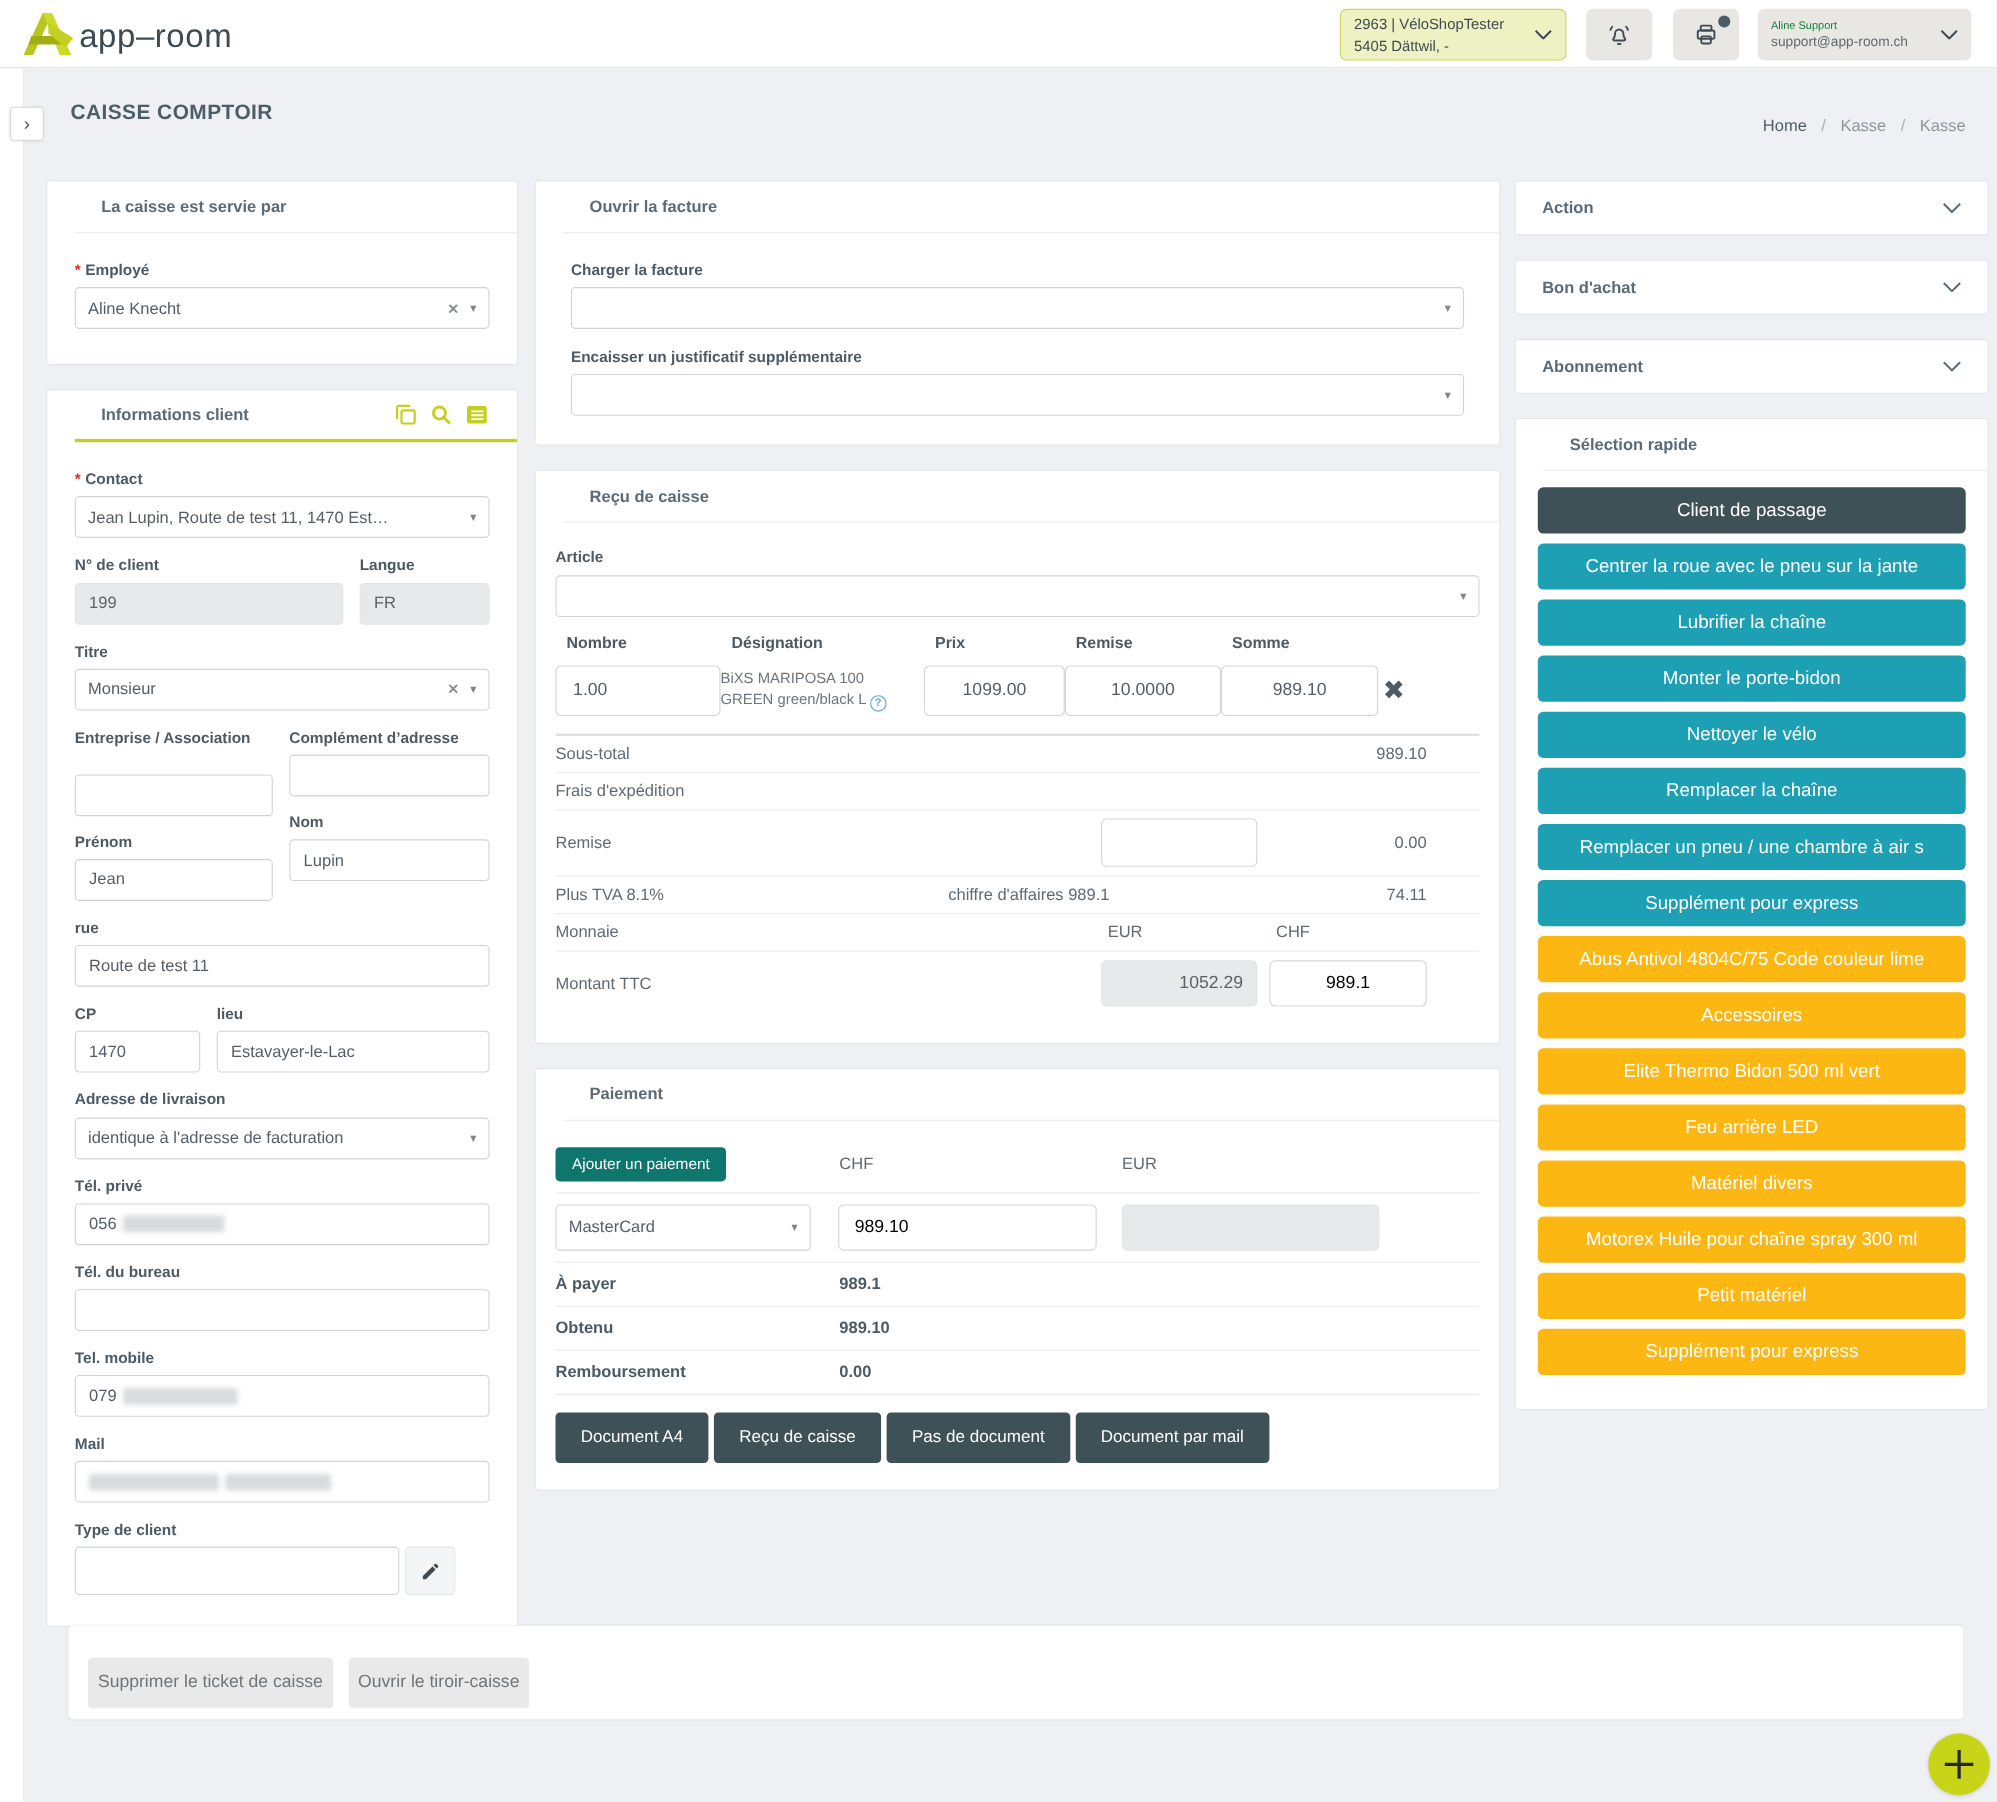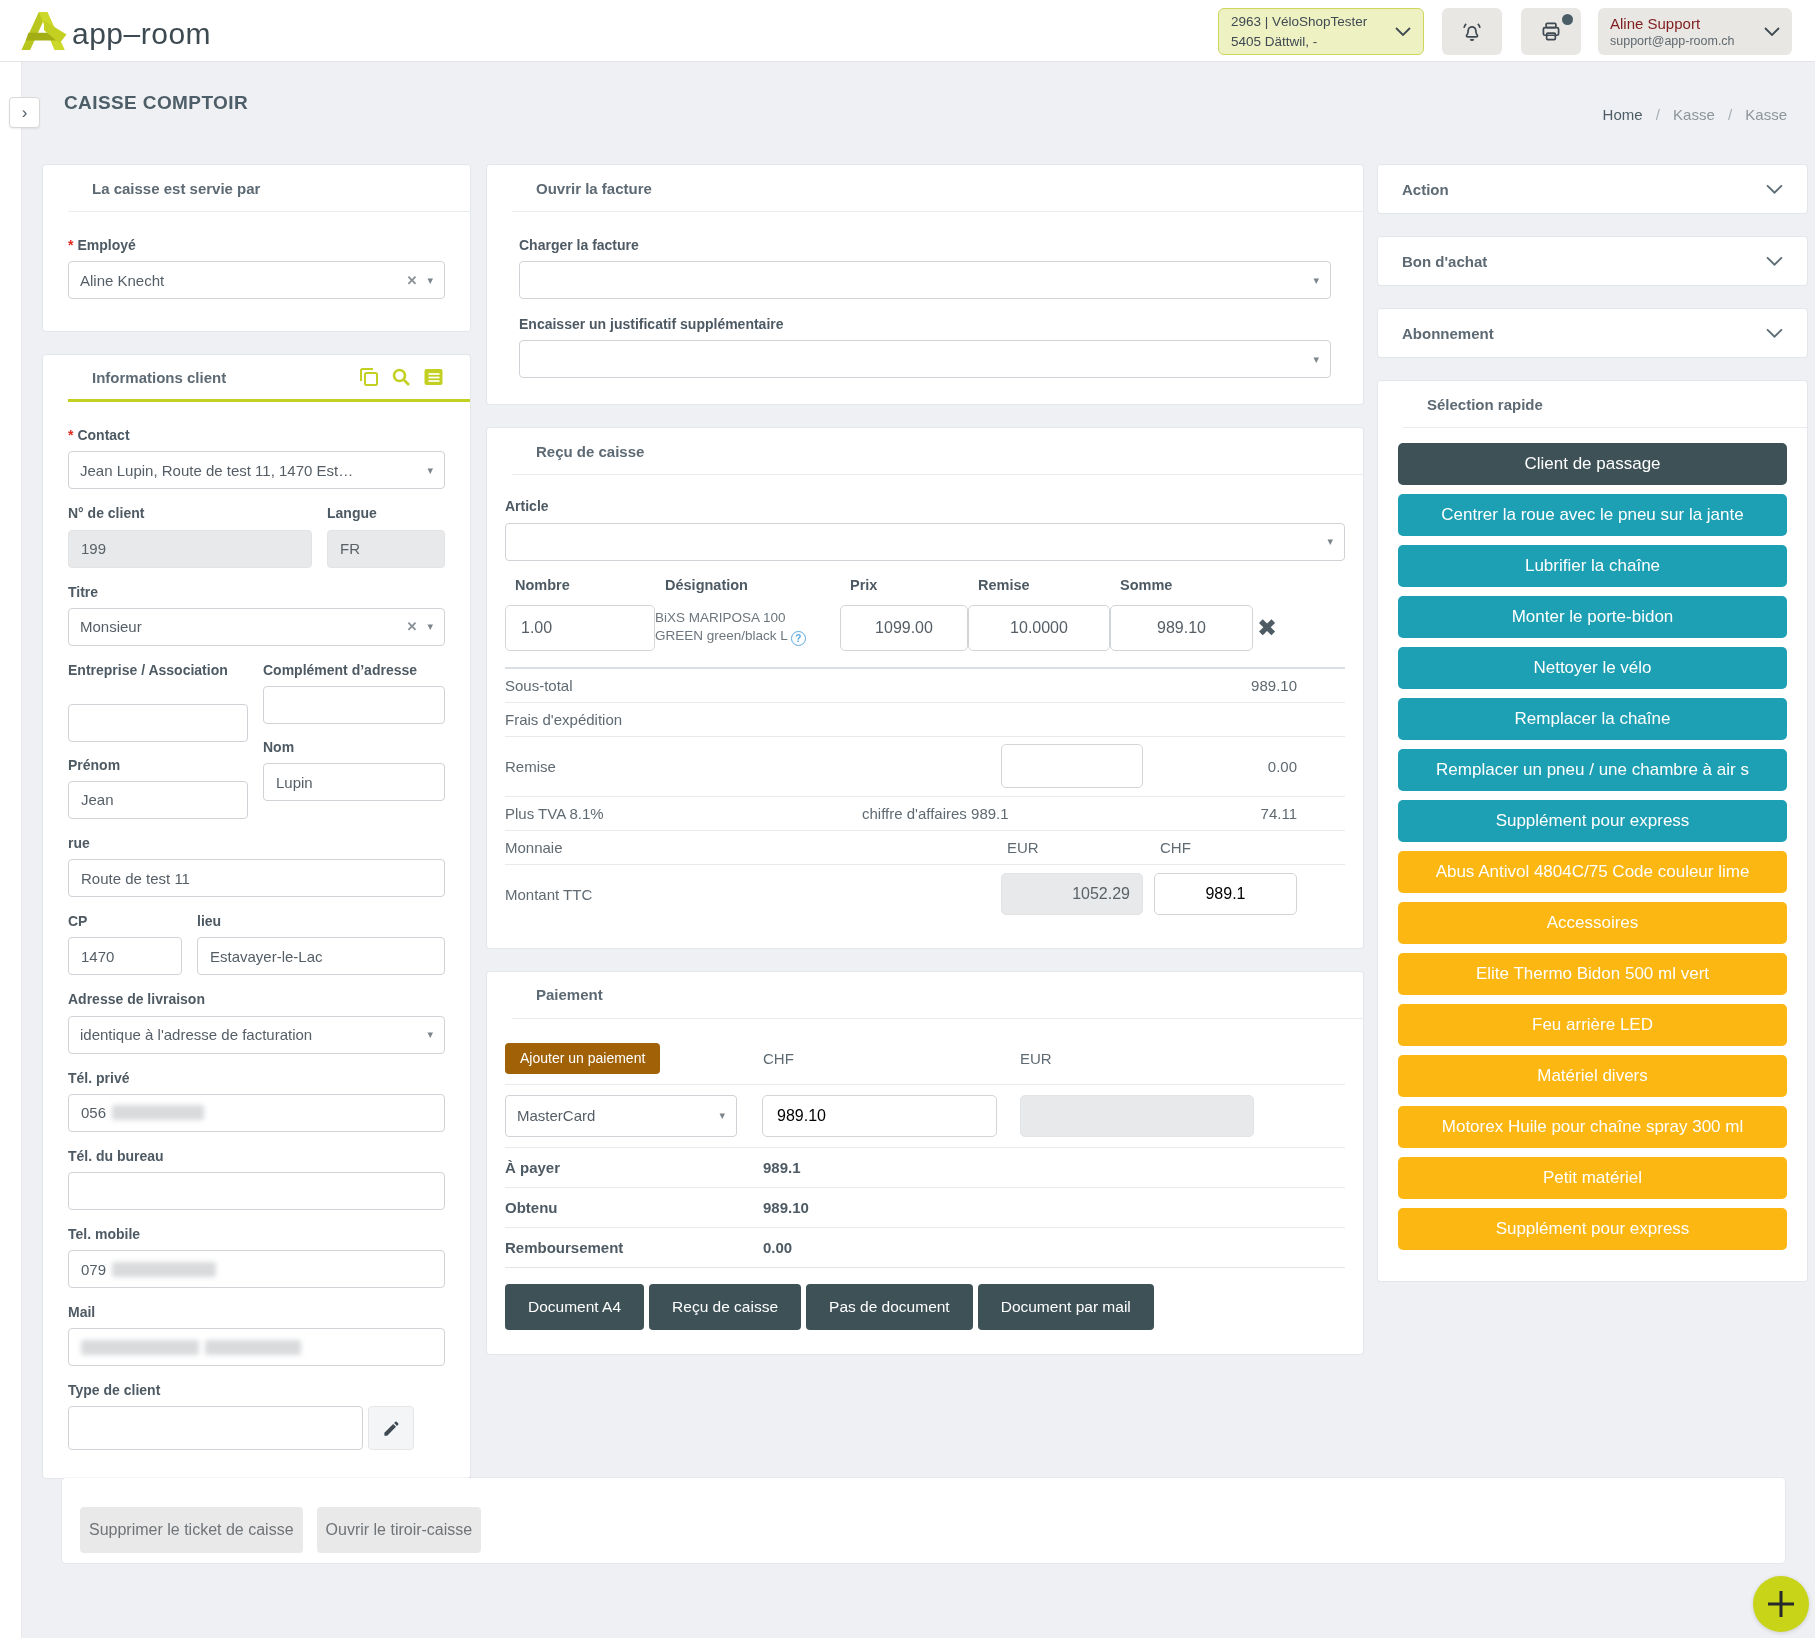--- a/index.html
+++ b/index.html
@@ -16,21 +16,21 @@
   .logo { position:absolute; left:18px; top:7px; display:flex; align-items:flex-end; gap:2px; }
   .logo-text { font-size:30px; color:#3e4a52; letter-spacing:.5px; line-height:1; padding-bottom:6px; }
   .shop-pill { position:absolute; left:1218px; top:8px; width:206px; height:47px; background:#eef1c2; border:1px solid #ccd65a; border-radius:6px; display:flex; align-items:center; padding:0 12px; cursor:pointer; }
   .shop-lines { flex:1; font-size:13.5px; color:#3f4a52; line-height:1.45; white-space:nowrap; overflow:hidden; }
   .icon-btn { position:absolute; top:8px; width:60px; height:47px; background:#e9e7e4; border-radius:6px; display:flex; align-items:center; justify-content:center; cursor:pointer; }
   .icon-btn.bell { left:1442px; }
   .icon-btn.printer { left:1521px; }
   .print-dot { position:absolute; right:8px; top:6px; width:11px; height:11px; border-radius:50%; background:#4a5d66; }
   .user-box { position:absolute; left:1598px; top:8px; width:194px; height:47px; background:#e9e7e4; border-radius:6px; display:flex; align-items:center; padding:0 12px; gap:8px; cursor:pointer; }
   .user-lines { flex:1; overflow:hidden; }
-  .user-name { font-size:15px; color:#7f1d1d; line-height:1.3; white-space:nowrap; }
+  .user-name { font-size:10px; color:#15803d; line-height:1.3; white-space:nowrap; }
   .user-mail { font-size:12.5px; color:#5f6a70; line-height:1.3; white-space:nowrap; }
   .chev-svg { flex:0 0 auto; }
   
   .siderail { position:absolute; left:0; top:62px; bottom:0; width:22px; background:#fff; border-right:1px solid #e9e9e9; }
   .expand-btn { position:absolute; left:9px; top:97px; width:31px; height:31px; background:#fff; border:1px solid #d8d8d8; border-radius:4px; box-shadow:0 1px 2px rgba(0,0,0,.07); display:flex; align-items:center; justify-content:center; font-size:17px; color:#4e5a63; cursor:pointer; z-index:6; }
   
   .page-title { position:absolute; left:64px; top:92px; font-size:19px; font-weight:700; color:#4d5e68; letter-spacing:.4px; }
   .breadcrumb { position:absolute; top:106px; right:28px; font-size:15px; color:#8d959b; }
   .breadcrumb .bc-home { color:#4d5d66; cursor:pointer; }
   .breadcrumb .bc-link { color:#8d959b; cursor:pointer; }
@@ -79,21 +79,21 @@
   .trow input.mini { position:absolute; left:496px; width:142px; height:44px; border:1px solid #d2d5d8; border-radius:5px; font-family:inherit; font-size:15px; }
   .trow.tall { min-height:60px; }
   .ttc-eur { position:absolute; left:496px; width:142px; height:42px; border-radius:5px; font-size:16px; text-align:right; padding-right:12px; font-family:inherit; border:1px solid #e2e3e4; }
   .ttc-chf { position:absolute; left:649px; width:143px; height:42px; border:1px solid #d2d5d8; border-radius:5px; font-size:16px; text-align:center; font-family:inherit; }
   
   .prow { position:relative; border-top:1px solid #e8eaed; padding:10px 0; min-height:40px; font-size:15px; color:#5f6a72; display:flex; align-items:center; }
   .prow.first { border-top:none; padding-top:2px; }
   .prow .pv1 { position:absolute; left:258px; }
   .prow .pv2 { position:absolute; left:515px; }
   .prow.bold, .prow.bold .pv1 { font-weight:700; color:#4e5a63; }
-  .addpay { height:31px; background:#a16207; color:#fff; border:none; border-radius:4px; font-family:inherit; font-size:14px; padding:0 15px; cursor:pointer; }
+  .addpay { height:31px; background:#0f766e; color:#fff; border:none; border-radius:4px; font-family:inherit; font-size:14px; padding:0 15px; cursor:pointer; }
   .pm-select { width:232px; height:42px; }
   .pay-in { position:absolute; left:257px; width:235px; height:42px; border:1px solid #d2d5d8; border-radius:5px; font-family:inherit; font-size:16px; padding:0 14px; }
   .pay-in.eur { left:515px; width:234px; }
   .prow.methods { min-height:62px; }
   .docrow { border-top:1px solid #e2e4e7; padding:16px 0 4px; display:flex; gap:5px; }
   .dbtn { height:46px; background:#3d5156; color:#fff; border:none; border-radius:4px; font-family:inherit; font-size:15.5px; padding:0 23px; cursor:pointer; white-space:nowrap; }
   
   .acc { height:48px; display:flex; align-items:center; padding:0 24px; font-size:15px; font-weight:700; color:#5d6a73; cursor:pointer; }
   .acc .spacer { flex:1; }
   .qbody { padding:15px 0 22px; }

